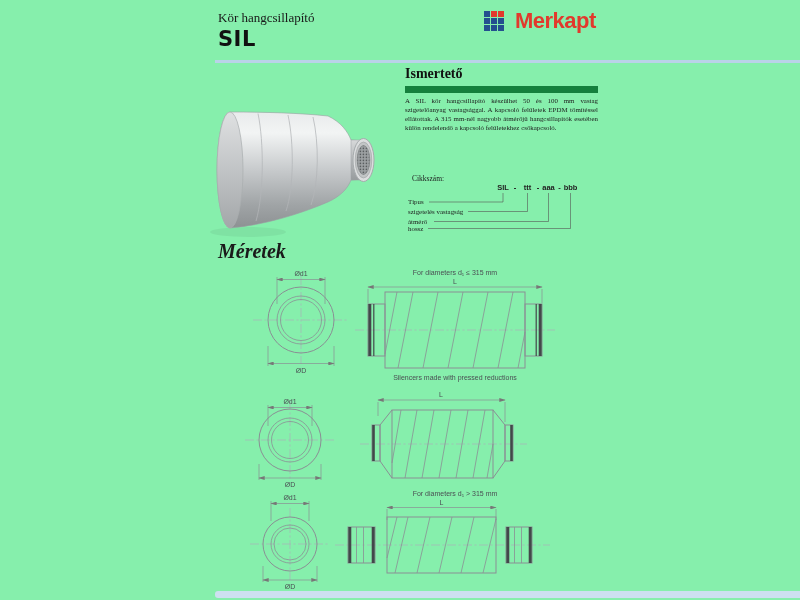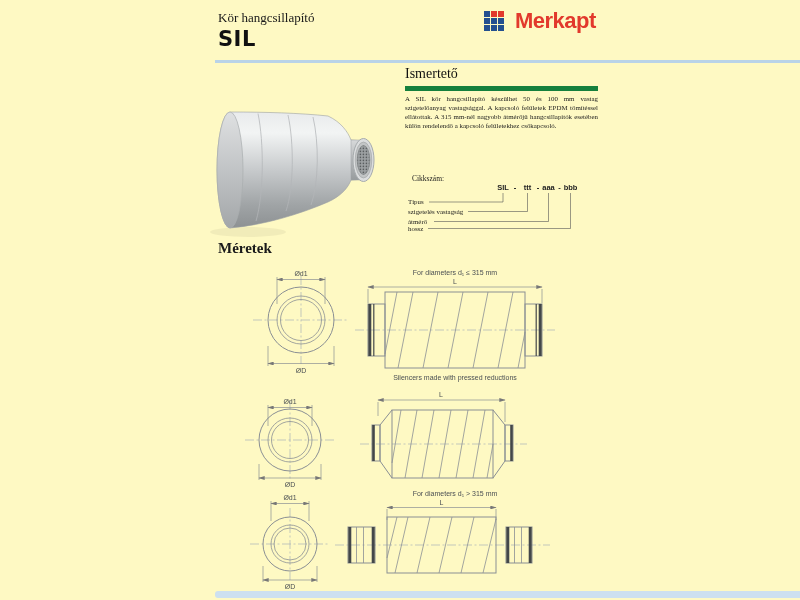--- a/index.html
+++ b/index.html
@@ -1,43 +1,43 @@
 <!DOCTYPE html>
 <html style="--brand_red: #e2392c; --brand_blue: #24508f; --rule_blue: #b9d3e8; --footer_blue: #cde0f0; --drawing_gray: #8a8f94;"><head>
 <meta charset="utf-8">
 <style>
   html,body{margin:0;padding:0;background:#fff;}
-  .page{position:relative;width:800px;height:600px;background:#fef9c3;overflow:hidden;
+  .page{position:relative;width:800px;height:600px;background:#86efac;overflow:hidden;
         font-family:"Liberation Sans",sans-serif;}
 
   
   .title-block{position:absolute;left:218px;top:10px;}
   .subtitle{font-family:"Liberation Serif",serif;font-size:13px;color:#181818;}
   .main-title{font-family:"DejaVu Sans",sans-serif;font-size:21px;font-weight:800;
               letter-spacing:.5px;color:#111;margin-top:1px;}
   .brand{position:absolute;left:484px;top:8px;display:flex;align-items:center;gap:11px;}
   .brand-icon{display:grid;grid-template-columns:repeat(3,6px);grid-auto-rows:6px;gap:1px;}
   .brand-icon span{background:var(--brand_blue);display:block;}
   .brand-icon span.r{background:var(--brand_red);}
   .brand-name{font-size:22px;font-weight:800;color:var(--brand_red);letter-spacing:-.5px;}
 
   .header-rule{position:absolute;left:215px;top:60px;width:585px;height:3px;
                background:var(--rule_blue);}
 
   
   .intro{position:absolute;left:405px;top:66px;width:193px;}
-  .intro h2{margin:0;font-family:"Liberation Serif",serif;font-size:14px;font-weight:400;
-            color:#111;padding-bottom:4px;border-bottom:5px solid #15803d;}
+  .intro h2{margin:0;font-family:"Liberation Serif",serif;font-size:14px;font-weight:700;
+            color:#111;padding-bottom:4px;border-bottom:7px solid #15803d;}
   .intro p{margin:4px 0 0 0;font-family:"Liberation Serif",serif;font-size:6.9px;
            line-height:1.3;text-align:justify;color:#1c1c1c;}
 
   
   .meretek{position:absolute;left:218px;top:240px;margin:0;
-           font-family:"Liberation Serif",serif;font-weight:700;
-           font-size:15px;color:#1a1a1a;}
+           font-family:"Liberation Serif",serif;font-style:italic;font-weight:700;
+           font-size:20px;color:#1a1a1a;}
 
   .photo-svg{position:absolute;left:200px;top:72px;}
   .ordering-svg{position:absolute;left:405px;top:168px;}
   .drawings-svg{position:absolute;left:215px;top:258px;}
 
   
   .ln{stroke:var(--drawing_gray);stroke-width:1;fill:none;}
   .thin{stroke:var(--drawing_gray);stroke-width:.8;fill:none;}
   .cl{stroke:#aab2b8;stroke-width:.7;fill:none;stroke-dasharray:9 2.5 2 2.5;}
   .dim{stroke:#8a8f94;stroke-width:.7;fill:none;}

